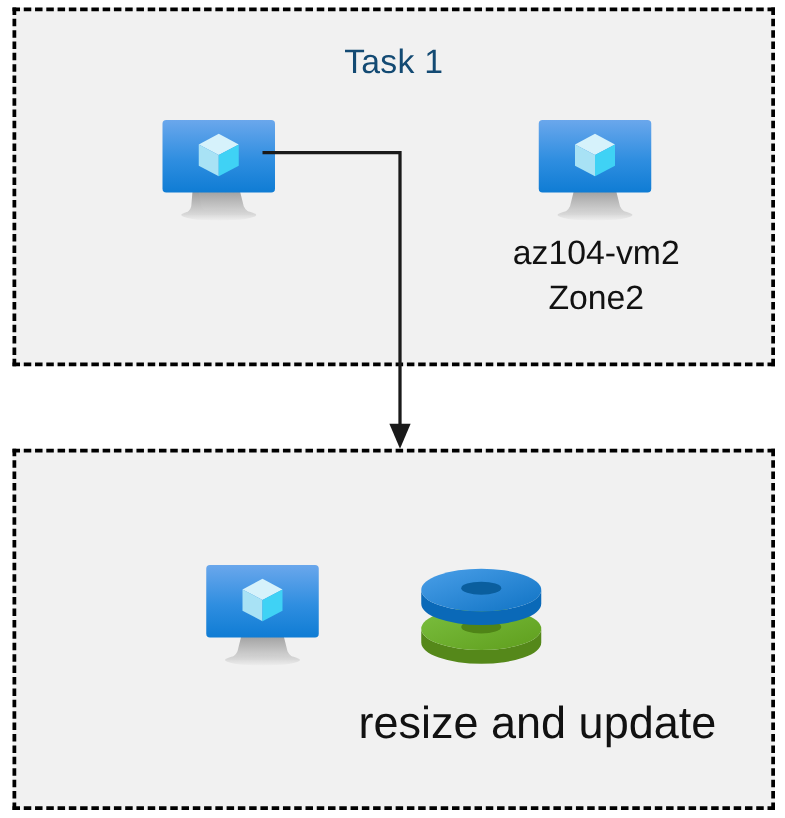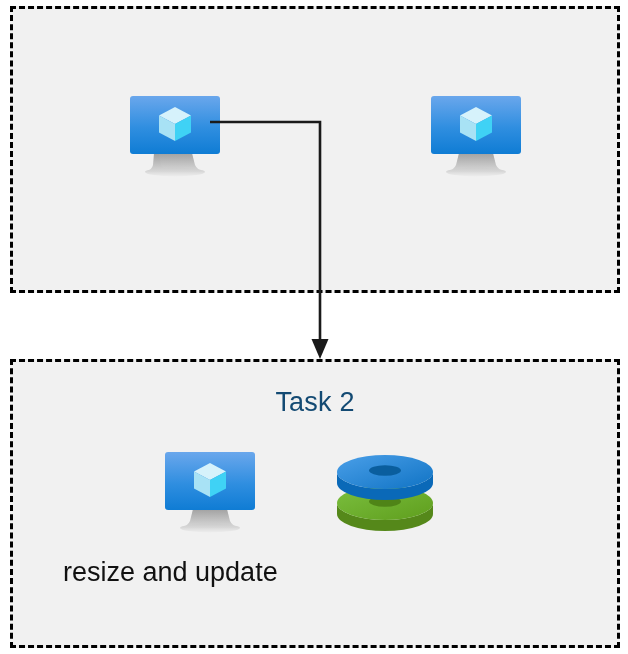--- a/index.html
+++ b/index.html
@@ -77,43 +77,44 @@
     white-space: pre-line;
   }
   #vm1-label { left: 57px;  top: 176px; width: 212px; }
   #vm2-label { left: 358px; top: 176px; width: 212px; }
 
   #resize-label {
     position: absolute;
     left: 60px;
     top: 553px;
     width: 510px;
-    text-align: left;
+    text-align: right;
     color: #111111;
-    font-size: 27px;
+    font-size: 36px;
     line-height: 1.2;
     white-space: nowrap;
   }
 
   
   #connector {
     position: absolute;
     left: 0;
     top: 0;
     width: 628px;
     height: 654px;
     pointer-events: none;
   }
 </style>
 </head>
 <body>
 
 <div id="canvas">
 
   <div class="task-box" id="task1-box">
+    <div class="task-title" id="task1-title">Task 1</div>
 
     <div class="vm-icon" id="vm1-icon">
       <svg viewBox="0 0 104 86" xmlns="http://www.w3.org/2000/svg">
         <defs>
           <linearGradient id="scr1" x1="0" y1="0" x2="0" y2="1">
             <stop offset="0" stop-color="#6aa7ec"></stop>
             <stop offset="0.55" stop-color="#2f8ee0"></stop>
             <stop offset="1" stop-color="#0f7cd4"></stop>
           </linearGradient>
           <linearGradient id="stand1" x1="0" y1="0" x2="0" y2="1">
@@ -157,24 +158,25 @@
         <ellipse cx="52" cy="81" rx="30" ry="4.4" fill="url(#base2)"></ellipse>
         <path d="M35 62 L69 62 L72 74 Q74 79 82 81 L22 81 Q30 79 32 74 Z" fill="url(#stand2)" opacity="0.95"></path>
         <rect x="7" y="5" width="90" height="58" rx="3" ry="3" fill="url(#scr2)"></rect>
         <g transform="translate(52,33)">
           <path d="M0 -17 L16 -8.5 L0 0 L-16 -8.5 Z" fill="#d6f2fb"></path>
           <path d="M-16 -8.5 L0 0 L0 17 L-16 8.5 Z" fill="#a8e2f5"></path>
           <path d="M16 -8.5 L0 0 L0 17 L16 8.5 Z" fill="#3fd2f5"></path>
         </g>
       </svg>
     </div>
+    <div class="vm-label" id="vm2-label">az104-vm2
+Zone2</div>
   </div>
 
   <div class="task-box" id="task2-box">
-    <div class="task-title" id="task2-title">Task 2</div>
 
     <div class="vm-icon" id="vm3-icon" style="left:145px; top:85px;">
       <svg viewBox="0 0 104 86" xmlns="http://www.w3.org/2000/svg">
         <defs>
           <linearGradient id="scr3" x1="0" y1="0" x2="0" y2="1">
             <stop offset="0" stop-color="#6aa7ec"></stop>
             <stop offset="0.55" stop-color="#2f8ee0"></stop>
             <stop offset="1" stop-color="#0f7cd4"></stop>
           </linearGradient>
           <linearGradient id="stand3" x1="0" y1="0" x2="0" y2="1">

